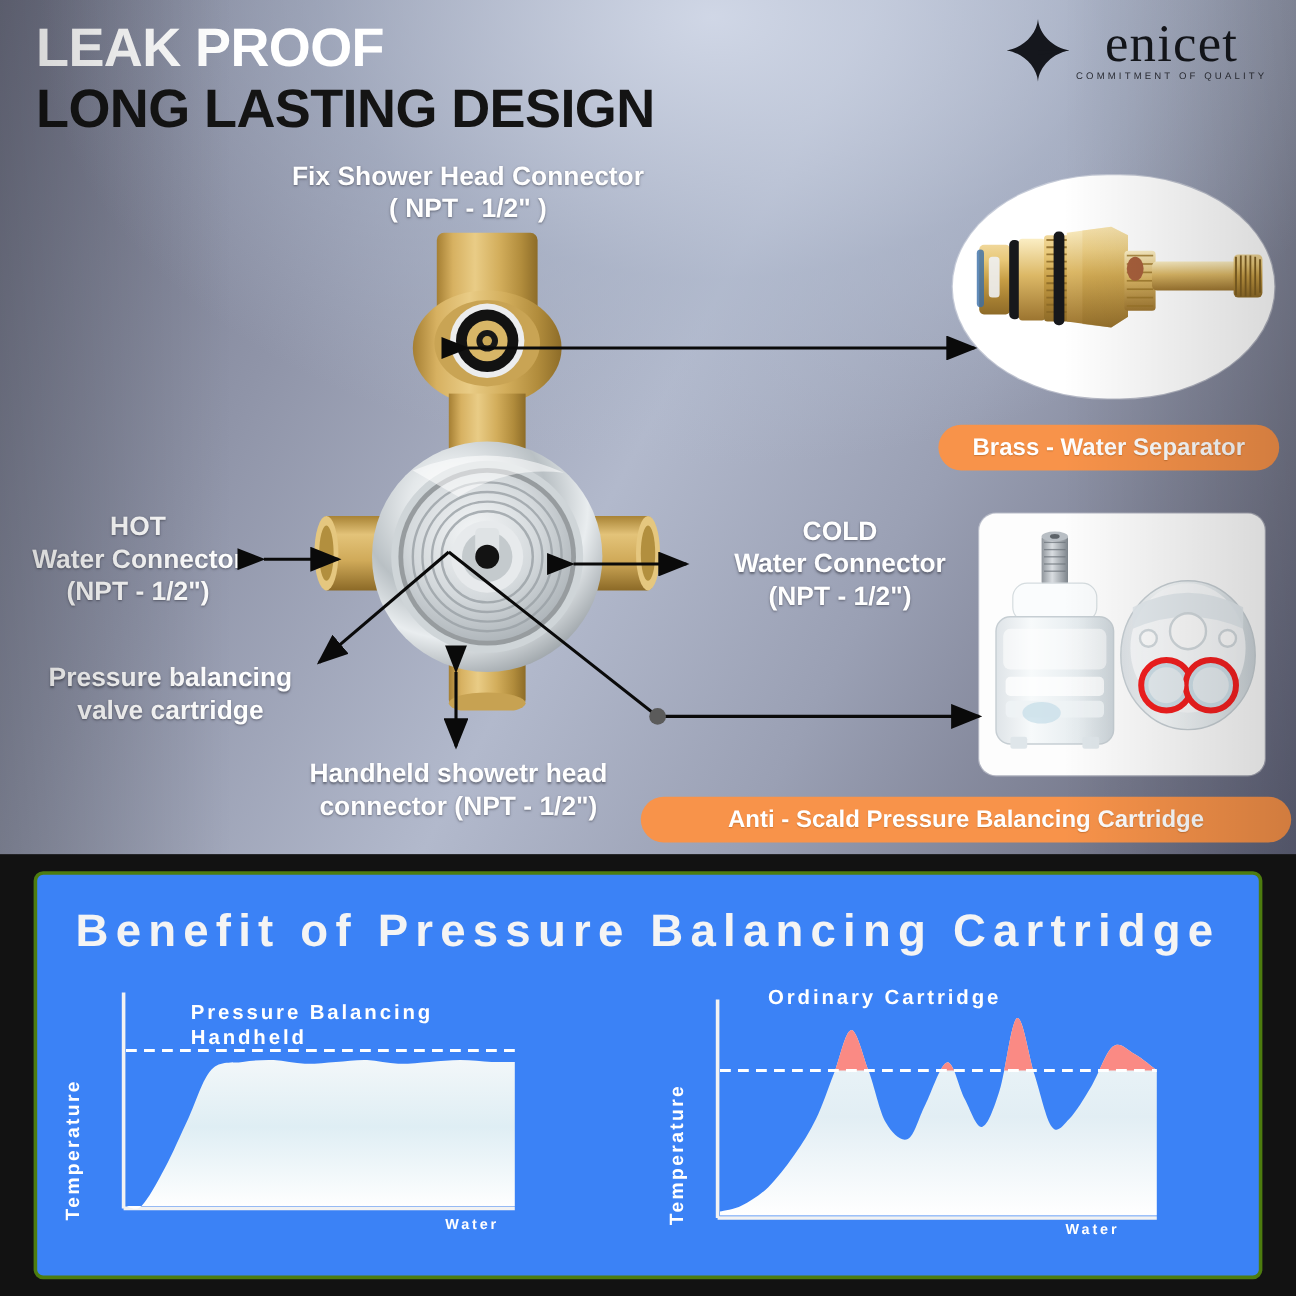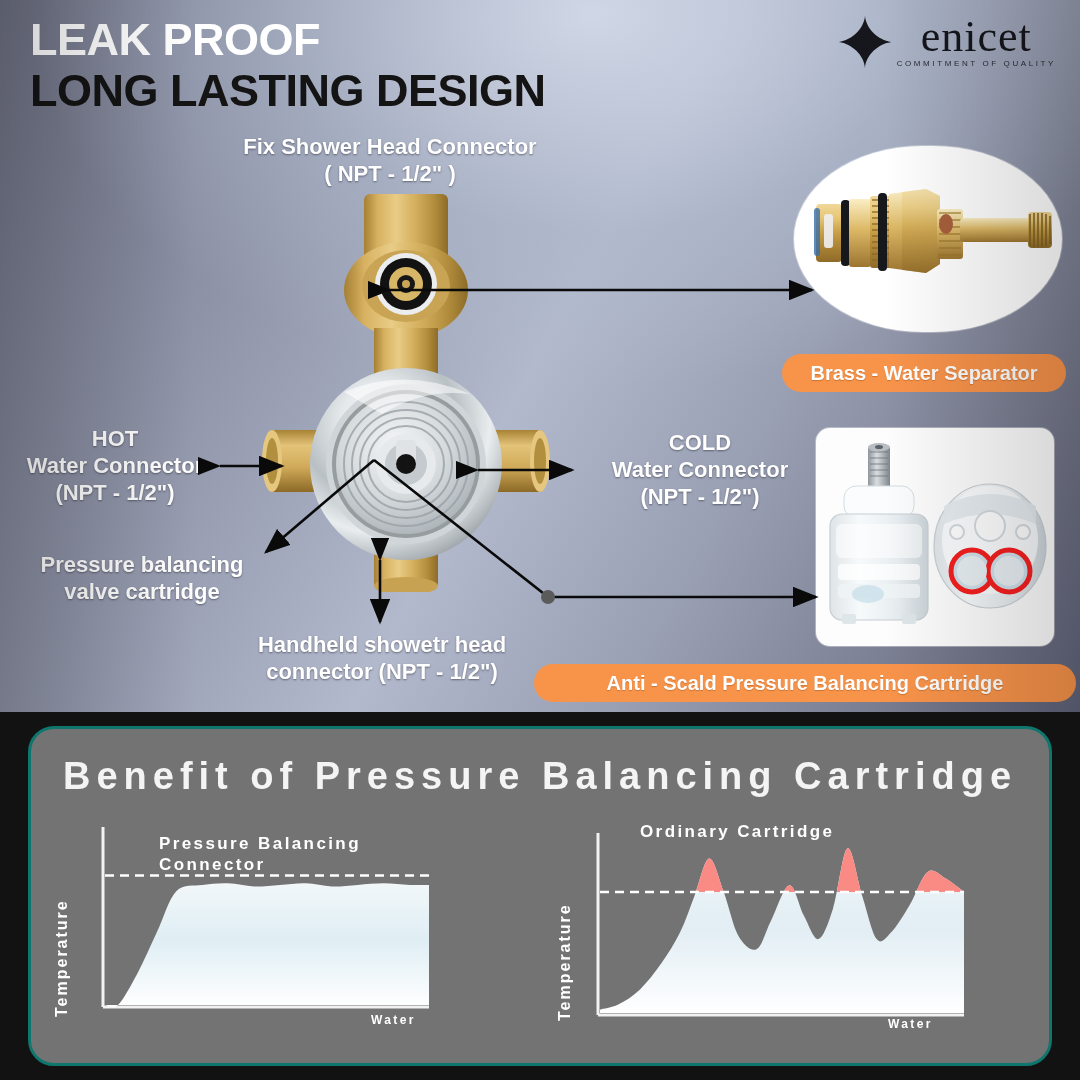--- a/index.html
+++ b/index.html
@@ -75,22 +75,22 @@
   
   .arrows { position:absolute; left:0; top:0; width:1080px; height:712px; pointer-events:none; }
 
   
   .panel {
     position:absolute; left:0; top:712px; width:1080px; height:368px;
     background:#121212;
   }
   .panel-box {
     position:absolute; left:28px; top:14px; width:1024px; height:340px;
-    border:3px solid #0f766e; border-radius:26px;
-    background:#737373;
+    border:3px solid #4d7c0f; border-radius:8px;
+    background:#3b82f6;
   }
   .panel-title {
     position:absolute; left:0; right:0; top:26px; text-align:center;
     color:#f4f4f4; font-size:38px; font-weight:bold; letter-spacing:6px;
   }
   .charts { position:absolute; left:0; top:96px; width:100%; display:flex; }
   .chart-cell { flex:1; position:relative; height:230px; }
 
   .chart-title { position:absolute; color:#ffffff; font-weight:bold; font-size:17px; letter-spacing:2.4px; line-height:1.25; }
   .ct-left  { left:128px; top:8px;  width:290px; }
@@ -389,21 +389,21 @@
   <div class="panel">
     <div class="panel-box">
 
       <div class="panel-title">Benefit of Pressure Balancing Cartridge</div>
 
       <div class="charts">
 
         <div class="chart-cell">
           <div class="chart-title ct-left">
             <div>Pressure Balancing</div>
-            <div>Connector</div>
+            <div>Handheld</div>
           </div>
           <div class="ylab yl-left">Temperature</div>
           <div class="xlab xl-left">Water</div>
 
           <svg id="svg-left" width="470" height="200" viewBox="0 0 470 200" style="position:absolute;left:48px;top:0;">
             <defs>
               <linearGradient id="fillL" x1="0" y1="0" x2="0" y2="1">
                 <stop offset="0%" stop-color="#f2f7f9"></stop>
                 <stop offset="45%" stop-color="#dfeef4"></stop>
                 <stop offset="100%" stop-color="#ffffff"></stop>

